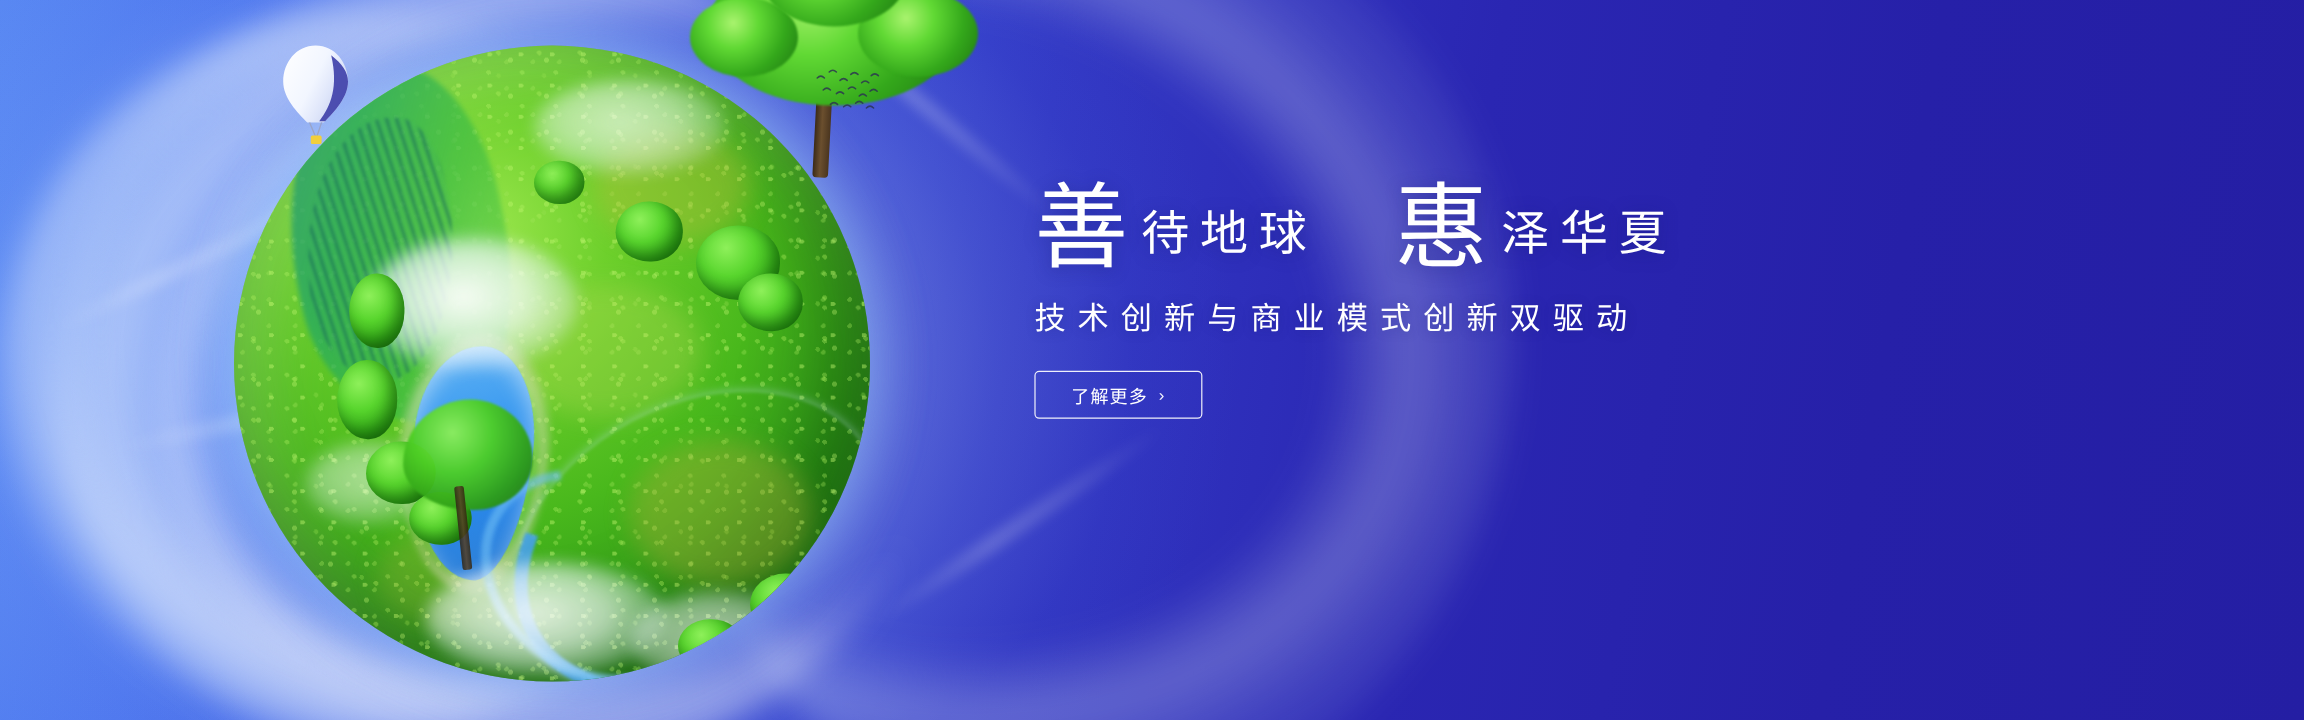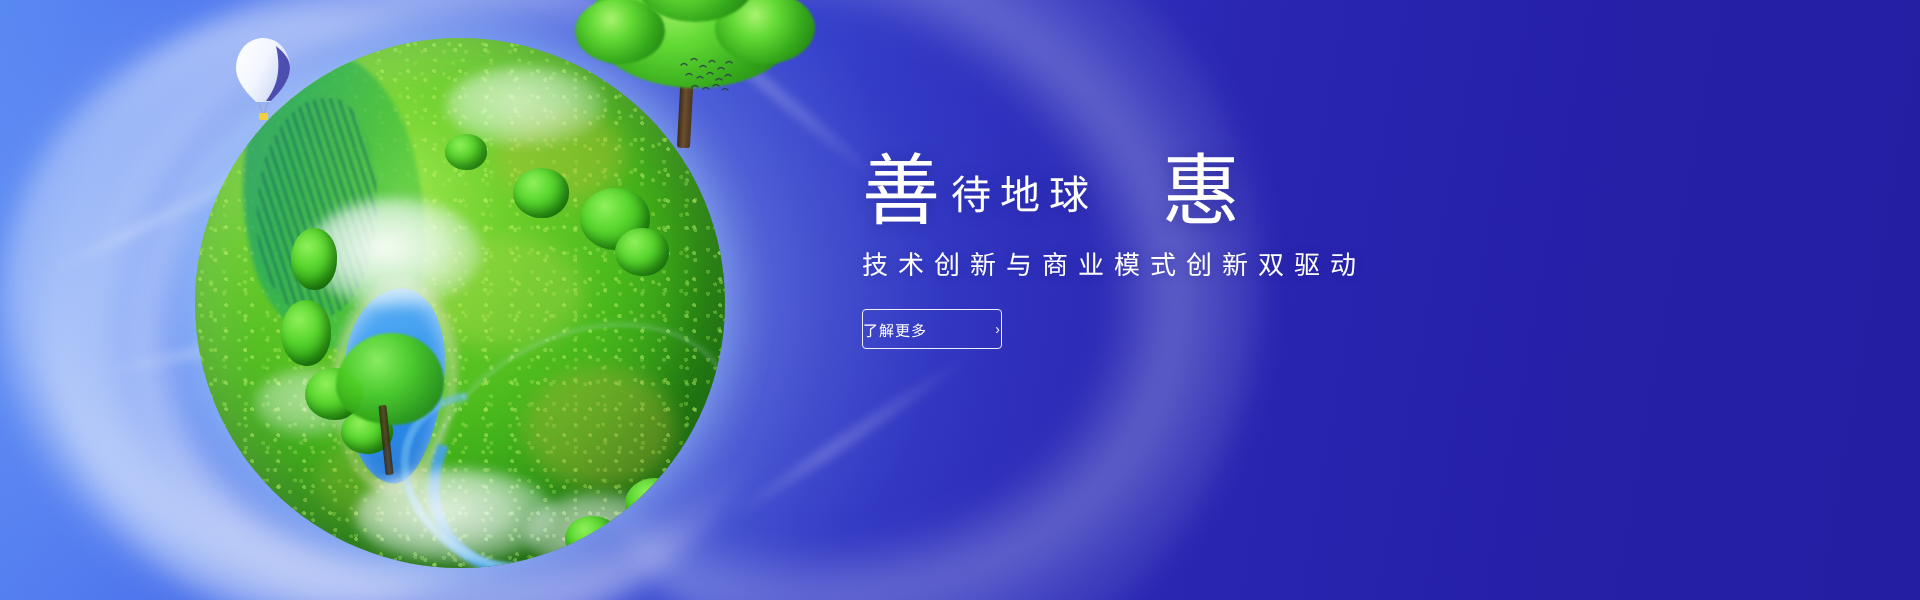--- a/index.html
+++ b/index.html
@@ -379,21 +379,21 @@
     font-weight: 400;
     letter-spacing: 0.5px;
     white-space: nowrap;
     text-shadow: 0 1px 8px rgba(20,25,110,0.3);
   }
 
   .cta-row { margin-top: 28px; }
   .cta-button {
     display: inline-flex;
     align-items: center;
-    justify-content: space-between;
+    justify-content: center;
     gap: 9px;
     width: 140px;
     height: 40px;
     box-sizing: border-box;
     border: 1px solid rgba(255,255,255,0.92);
     border-radius: 4px;
     background: transparent;
     color: #ffffff;
     font-family: "Liberation Sans", "DejaVu Sans", sans-serif;
     font-size: 15px;
@@ -511,20 +511,21 @@
     </svg>
   </div>
 
   <div class="content">
 
     <div class="headline">
       <span class="hl-big">善</span>
       <span class="hl-small">待地球</span>
       <span class="hl-gap"></span>
       <span class="hl-big">惠</span>
+      <span class="hl-small">泽华夏</span>
     </div>
 
     <div class="subtitle">技术创新与商业模式创新双驱动</div>
 
 
     <div class="cta-row">
       <button class="cta-button">
         <span>了解更多</span>
         <span class="cta-chevron">›</span>
       </button>

